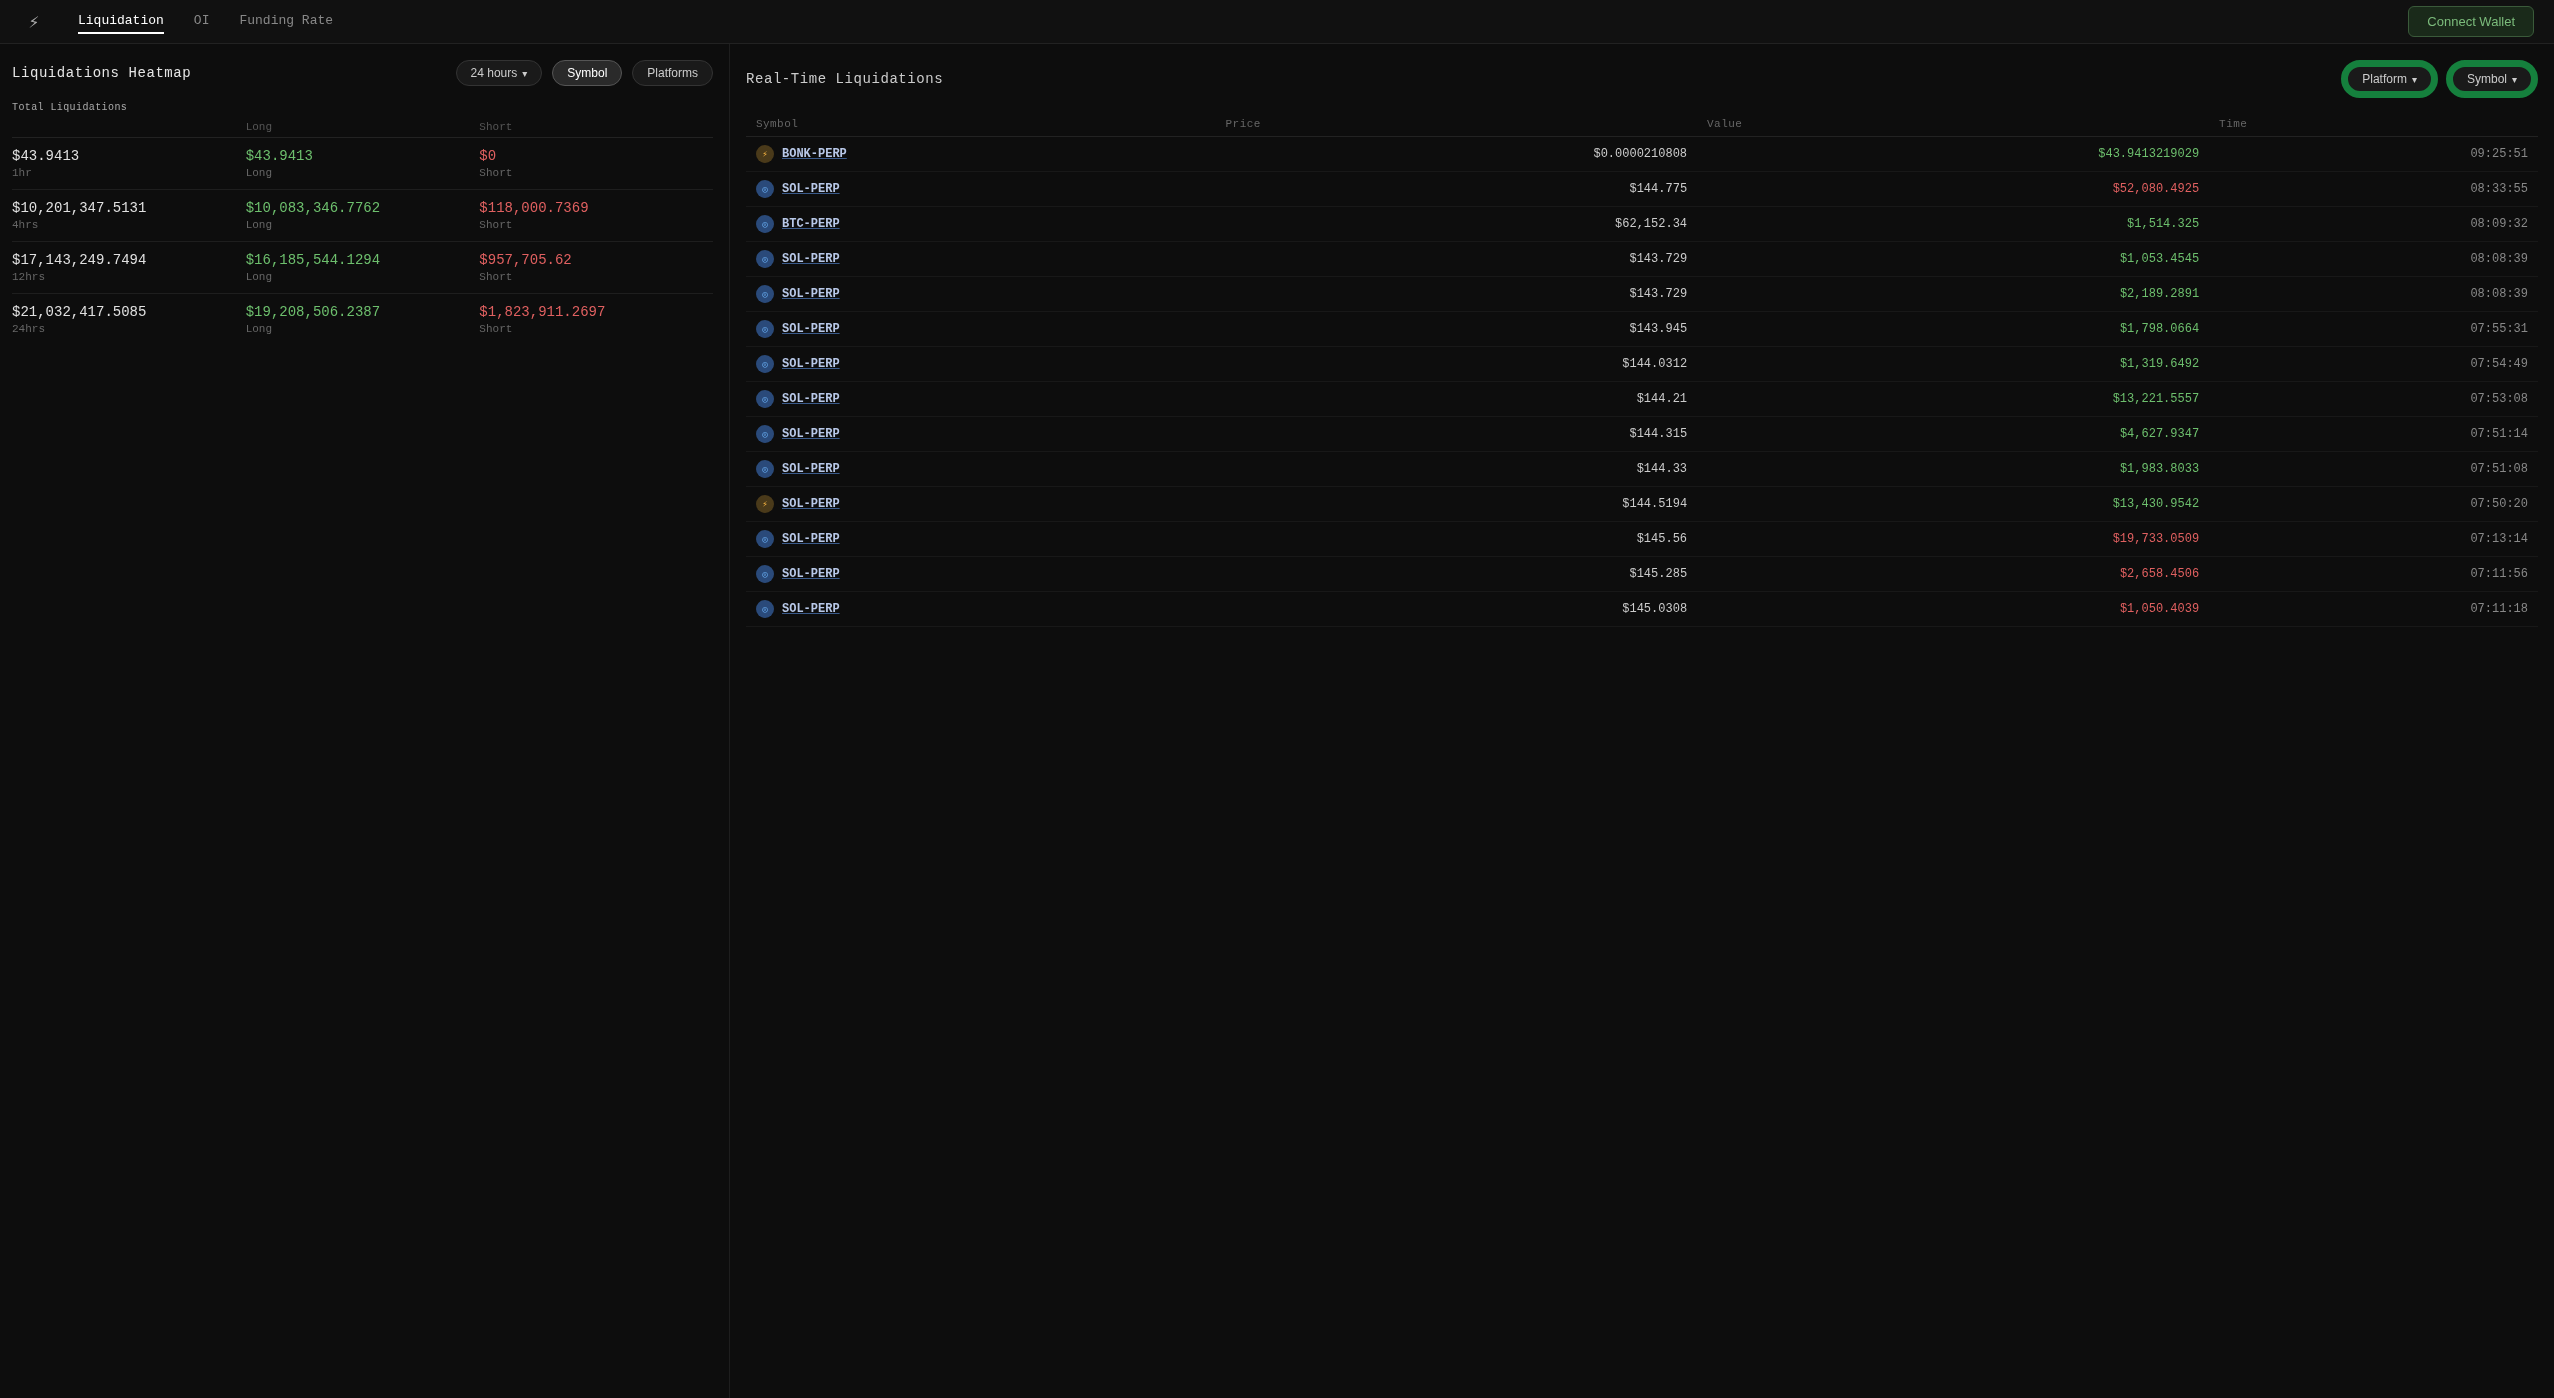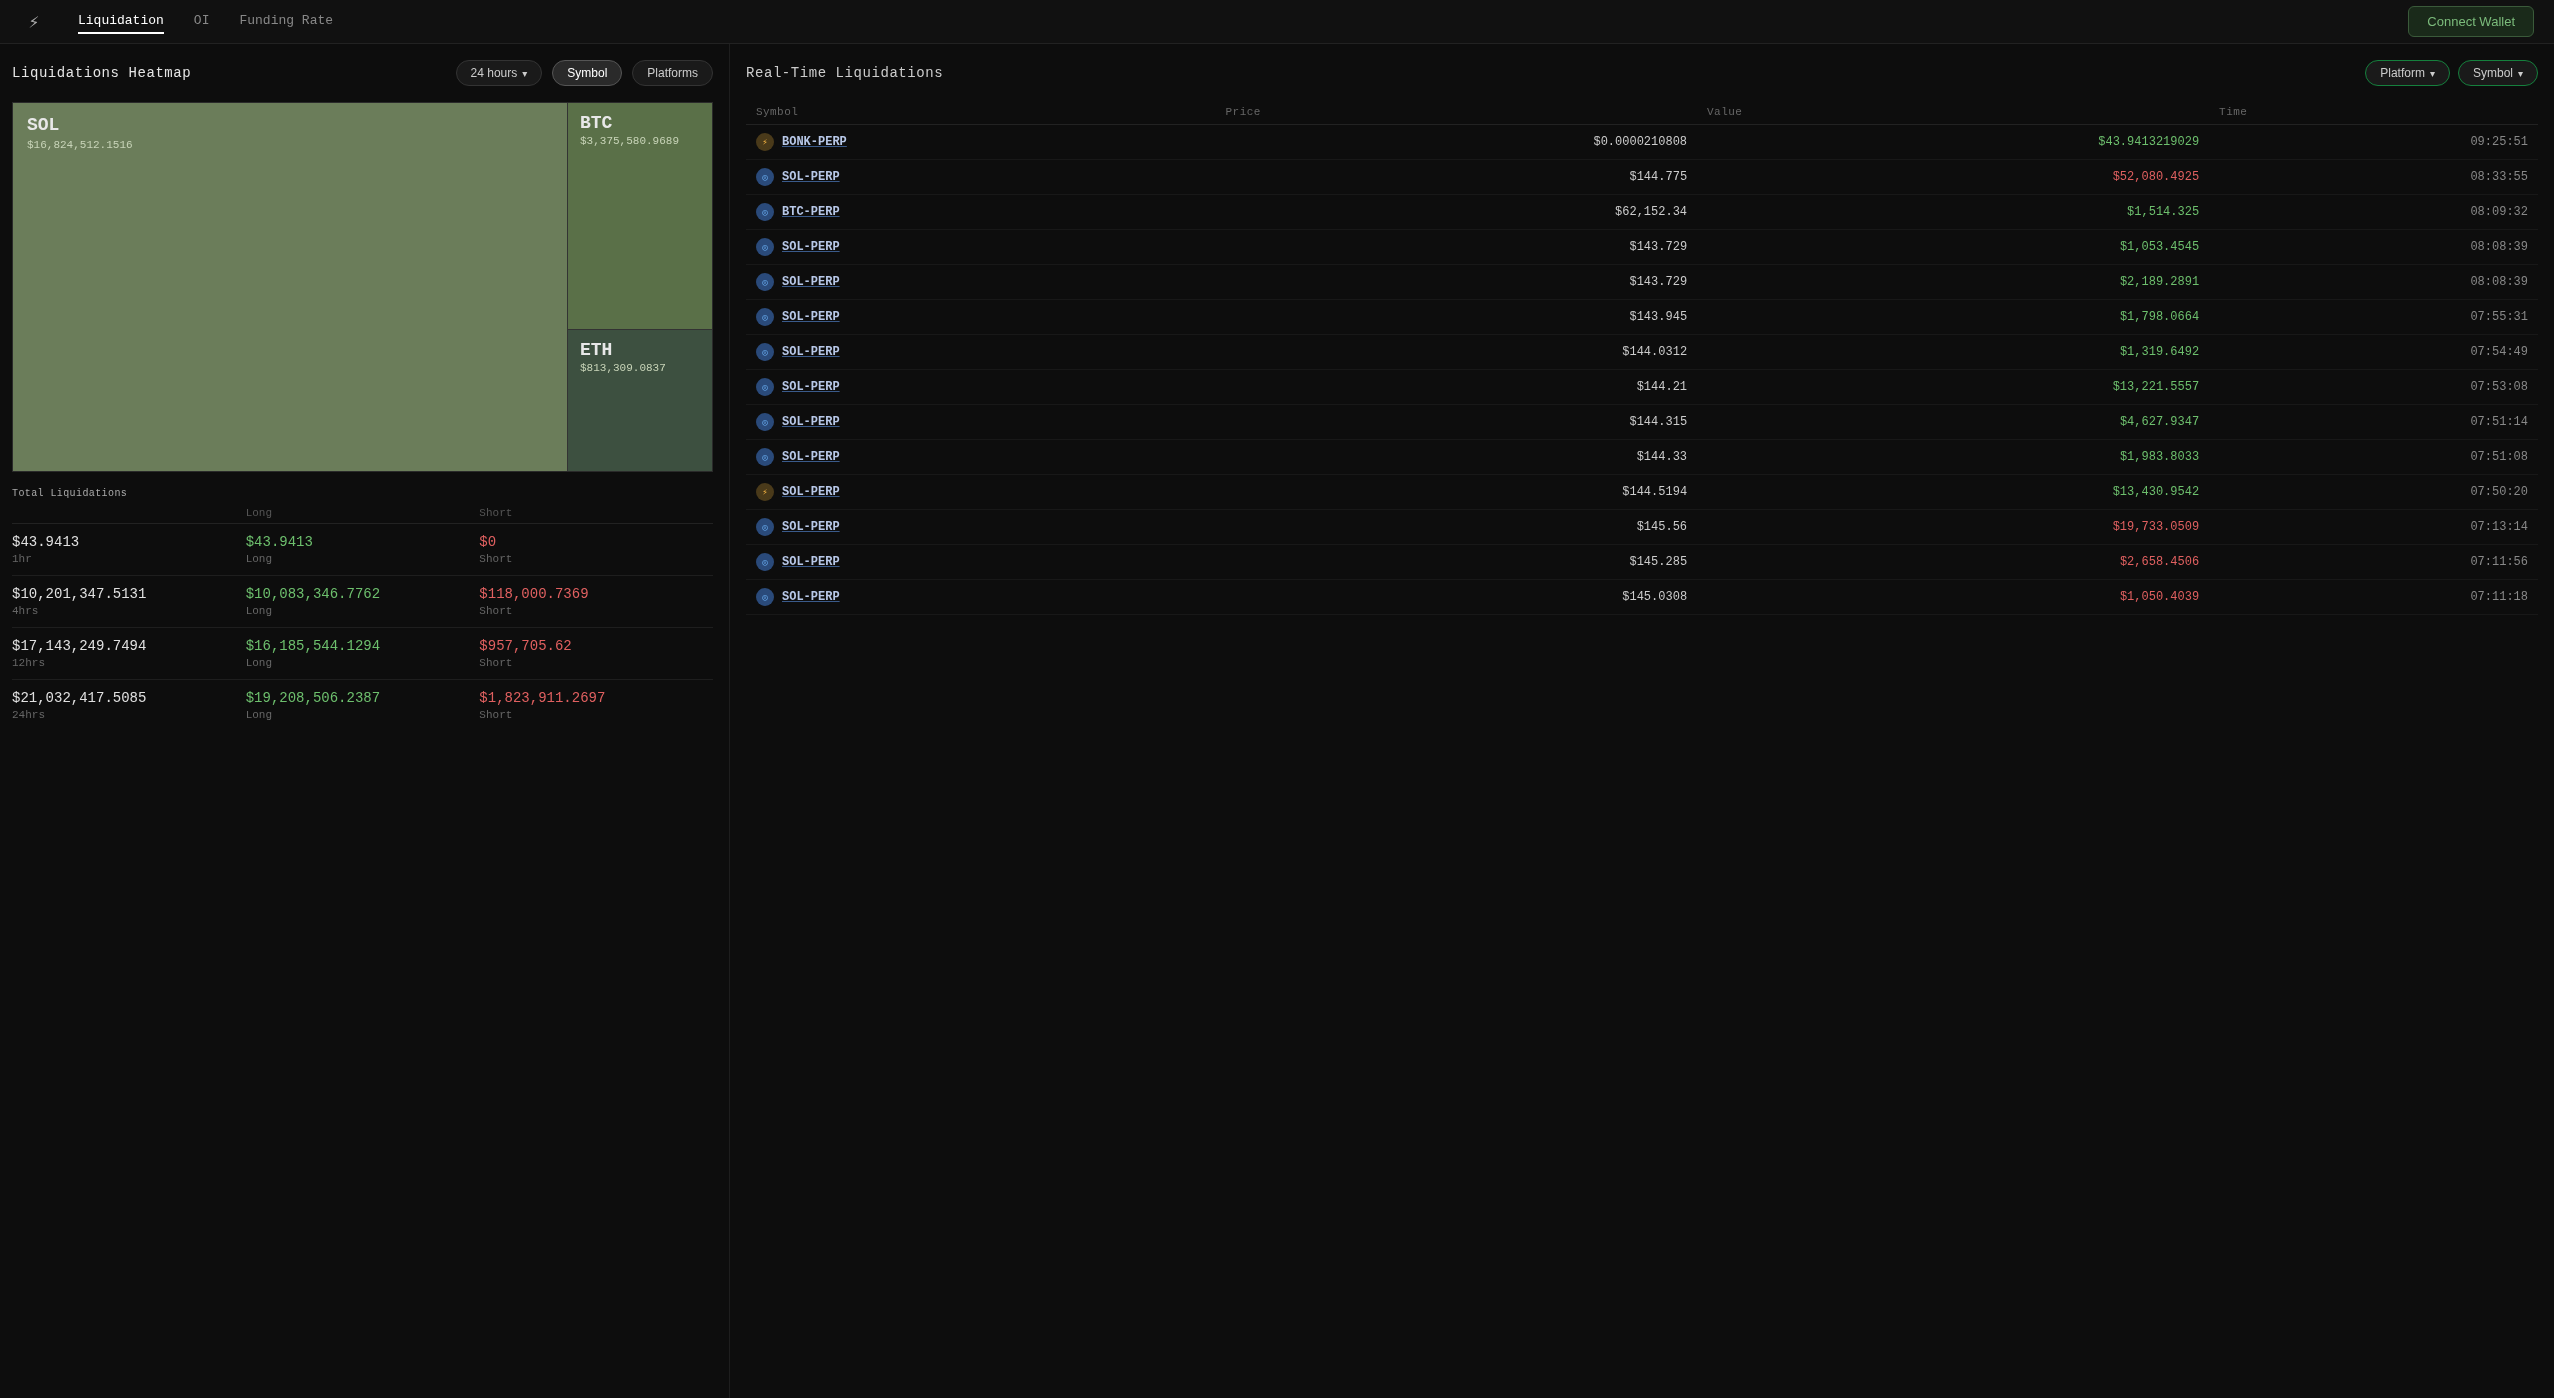--- a/index.html
+++ b/index.html
@@ -193,21 +193,21 @@
       margin-bottom: 14px;
     }
     .right-title {
       font-size: 14px;
       color: #ccc;
       letter-spacing: 0.04em;
       flex: 1;
     }
     .dropdown-btn {
       background: #1a1a1a;
-      border: 1px solid #15803d;
+      border: 7px solid #15803d;
       color: #ccc;
       padding: 5px 14px;
       border-radius: 20px;
       cursor: pointer;
       font-size: 12px;
       display: flex;
       align-items: center;
       gap: 5px;
       margin-left: 8px;
     }
@@ -308,36 +308,20 @@
         <span class="chevron">▾</span>
       </button>
       <button class="filter-btn active">
         <span>Symbol</span>
       </button>
       <button class="filter-btn">
         <span>Platforms</span>
       </button>
     </div>
 
-    <div class="heatmap-container">
-      <div class="heatmap-left">
-        <span class="heatmap-label">SOL</span>
-        <span class="heatmap-value">$16,824,512.1516</span>
-      </div>
-      <div class="heatmap-right">
-        <div class="heatmap-right-top">
-          <span class="heatmap-label">BTC</span>
-          <span class="heatmap-value">$3,375,580.9689</span>
-        </div>
-        <div class="heatmap-right-bottom">
-          <span class="heatmap-label">ETH</span>
-          <span class="heatmap-value">$813,309.0837</span>
-        </div>
-      </div>
-    </div>
 
     <div>
       <div class="total-section-title">Total Liquidations</div>
 
       <div style="display:flex; padding: 8px 0 4px 0; border-bottom: 1px solid #222;">
         <div style="flex:1;"></div>
         <div style="flex:1; font-size:11px; color:#555;">Long</div>
         <div style="flex:1; font-size:11px; color:#555;">Short</div>
       </div>
 

